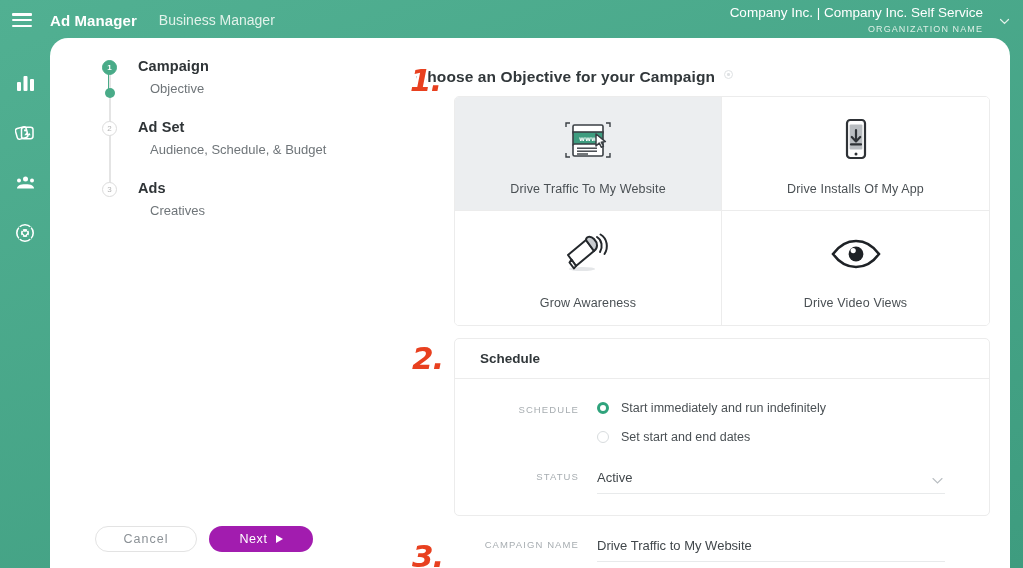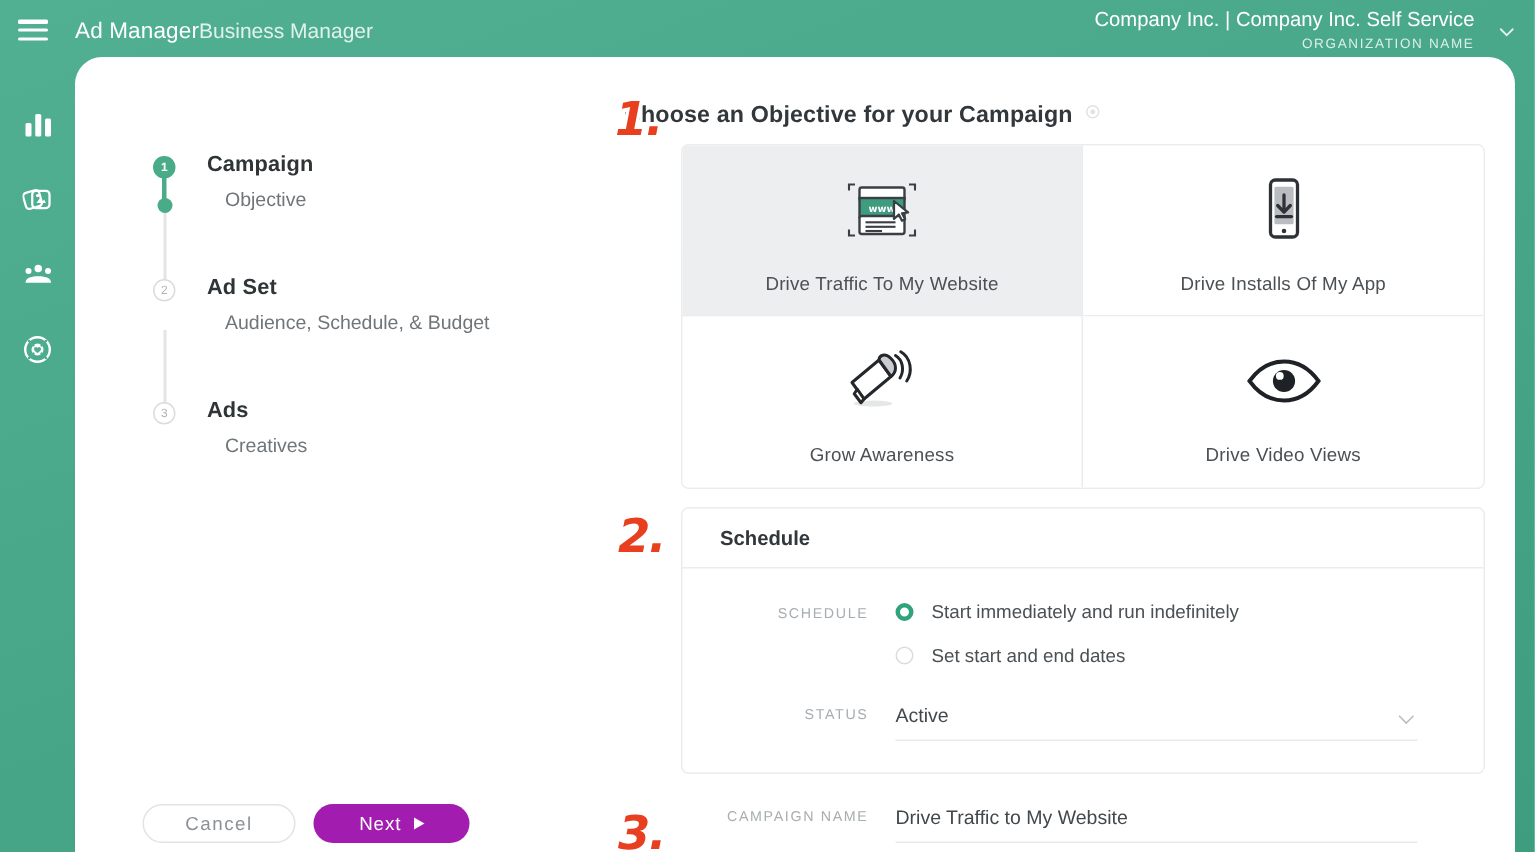--- a/index.html
+++ b/index.html
@@ -20,22 +20,22 @@
     position: absolute; top: 0; left: 0; width: 1023px; height: 40px;
     display: flex; align-items: center;
   }
   .hamburger {
     width: 20px; height: 14px; margin-left: 12px; margin-right: 18px;
     display: flex; flex-direction: column; justify-content: space-between;
     cursor: pointer;
   }
   .hamburger i { display:block; height: 2.5px; background: #ffffff; border-radius: 1px; }
   .brand {
-    color: #ffffff; font-size: 15px; font-weight: normal; letter-spacing: .1px;
-    cursor: pointer;
+    color: #ffffff; font-size: 15px; font-weight: bold; letter-spacing: .1px;
+    margin-right: 22px; cursor: pointer;
   }
   .brand-sec {
     color: #e1f2ea; font-size: 14px; font-weight: normal; cursor: pointer;
   }
   .org {
     position: absolute; right: 40px; top: 5px;
     text-align: right; line-height: 1.25;
   }
   .org-line { color: #ffffff; font-size: 13.5px; white-space: nowrap; }
   .org-role {
@@ -83,25 +83,25 @@
   .step-dot.active { background: #49ab88; border-color:#49ab88; color:#ffffff; font-weight:bold; }
   .step-line {
     position: absolute; left: 7px; top: 10px; width: 1.5px;
     background: #e4e4e4; z-index: 1;
   }
   .step-line.grad { background: #49ab88; width: 2.5px; left: 6.2px; }
   .step-mini {
     position:absolute; left:2.5px; width:10px; height:10px; border-radius:50%;
     background:#49ab88; z-index:3;
   }
-  .step-title { font-size: 14.5px; color: #2f3437; font-weight: bold; letter-spacing:.1px;margin-top:44px; }
+  .step-title { font-size: 14.5px; color: #2f3437; font-weight: bold; letter-spacing:.1px; }
   .step-sub { font-size: 13px; color: #6f7579; margin-top: 7px; margin-left: 12px; }
 
   
-  .footer-btns { position: absolute; left: 45px; top: 498px; display: flex; gap: 12px; }
+  .footer-btns { position: absolute; left: 45px; top: 488px; display: flex; gap: 12px; }
   .btn {
     border-radius: 20px; font-size: 12.5px; cursor: pointer;
     display: flex; align-items: center; justify-content: center;
   }
   .btn-cancel {
     width: 102px; height: 26px; background: #ffffff;
     border: 1px solid #e3e3e3; color: #8b9196; letter-spacing: 1px;
   }
   .btn-next {
     width: 104px; height: 26px; background: #a21caf; color: #ffffff;

